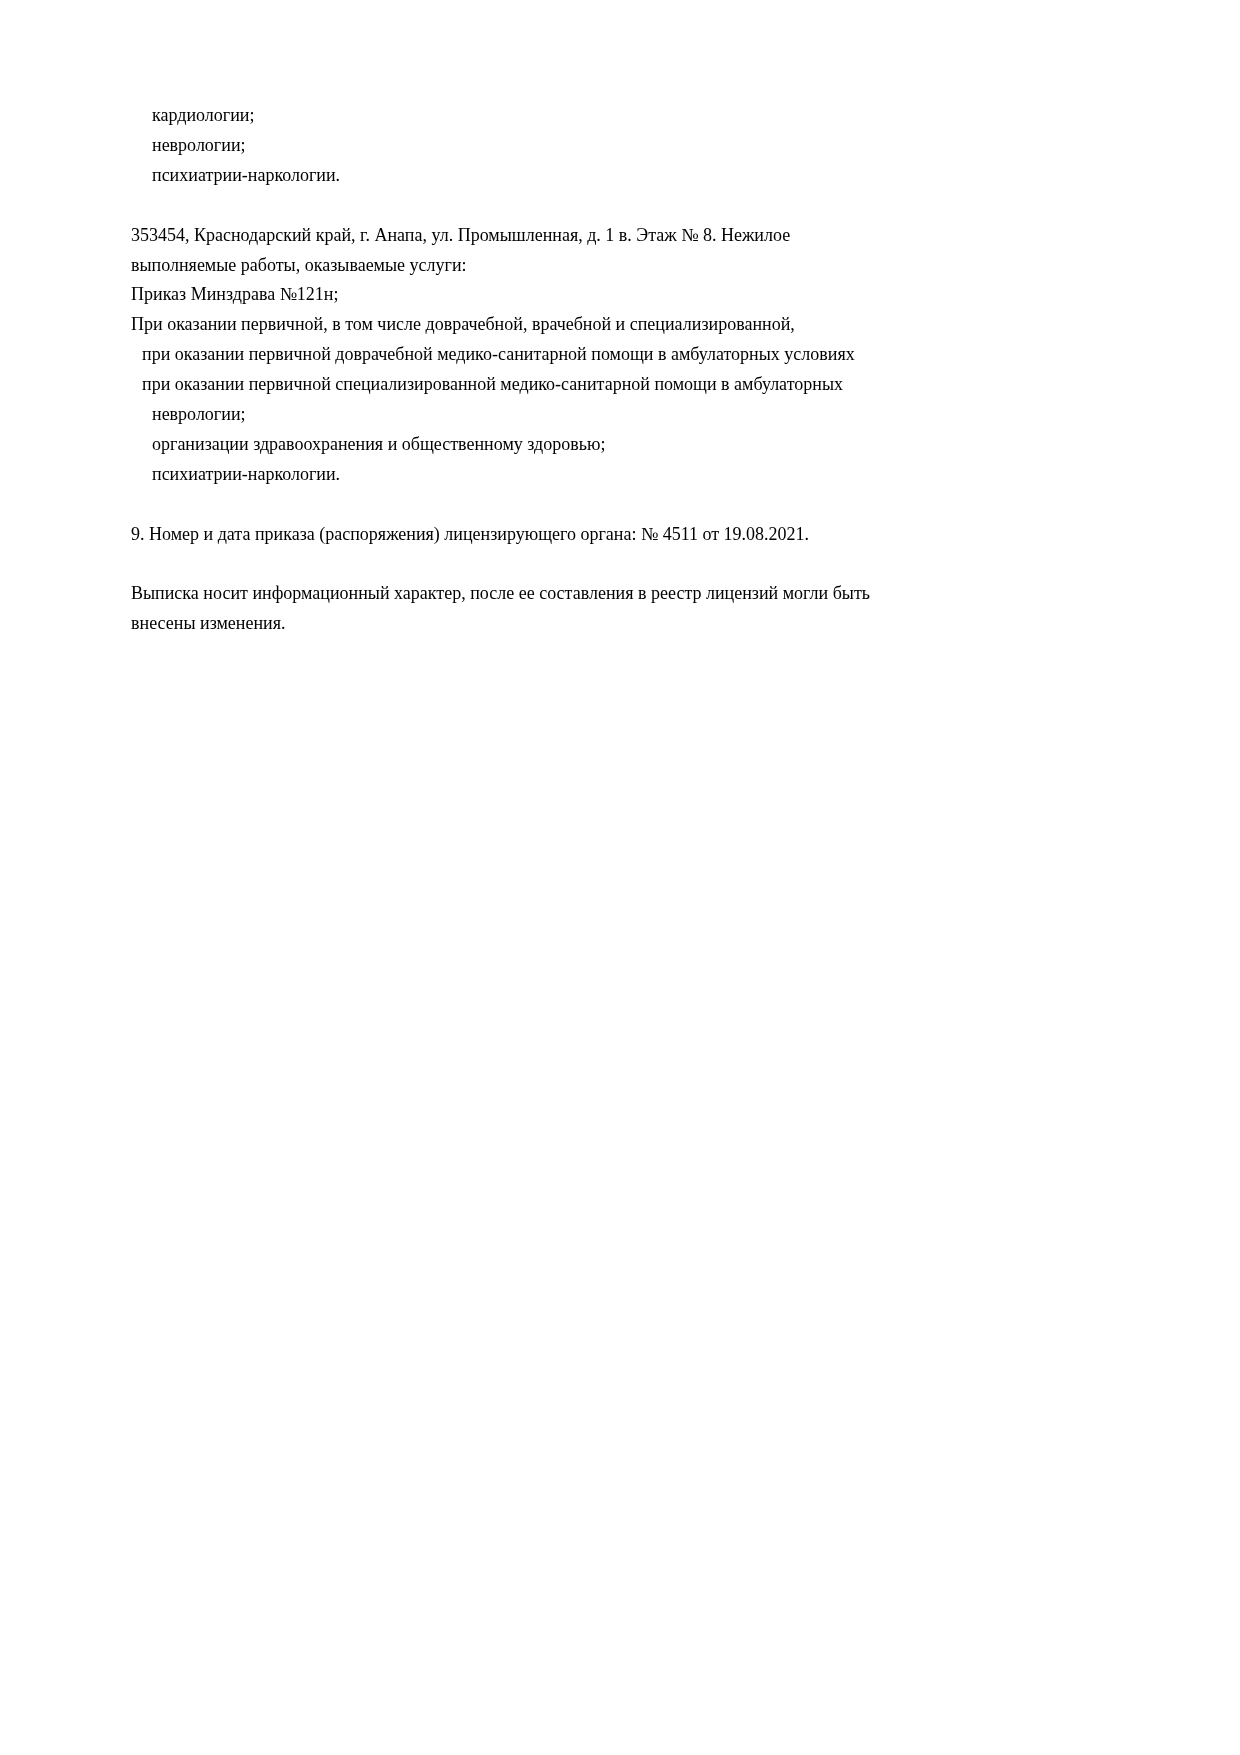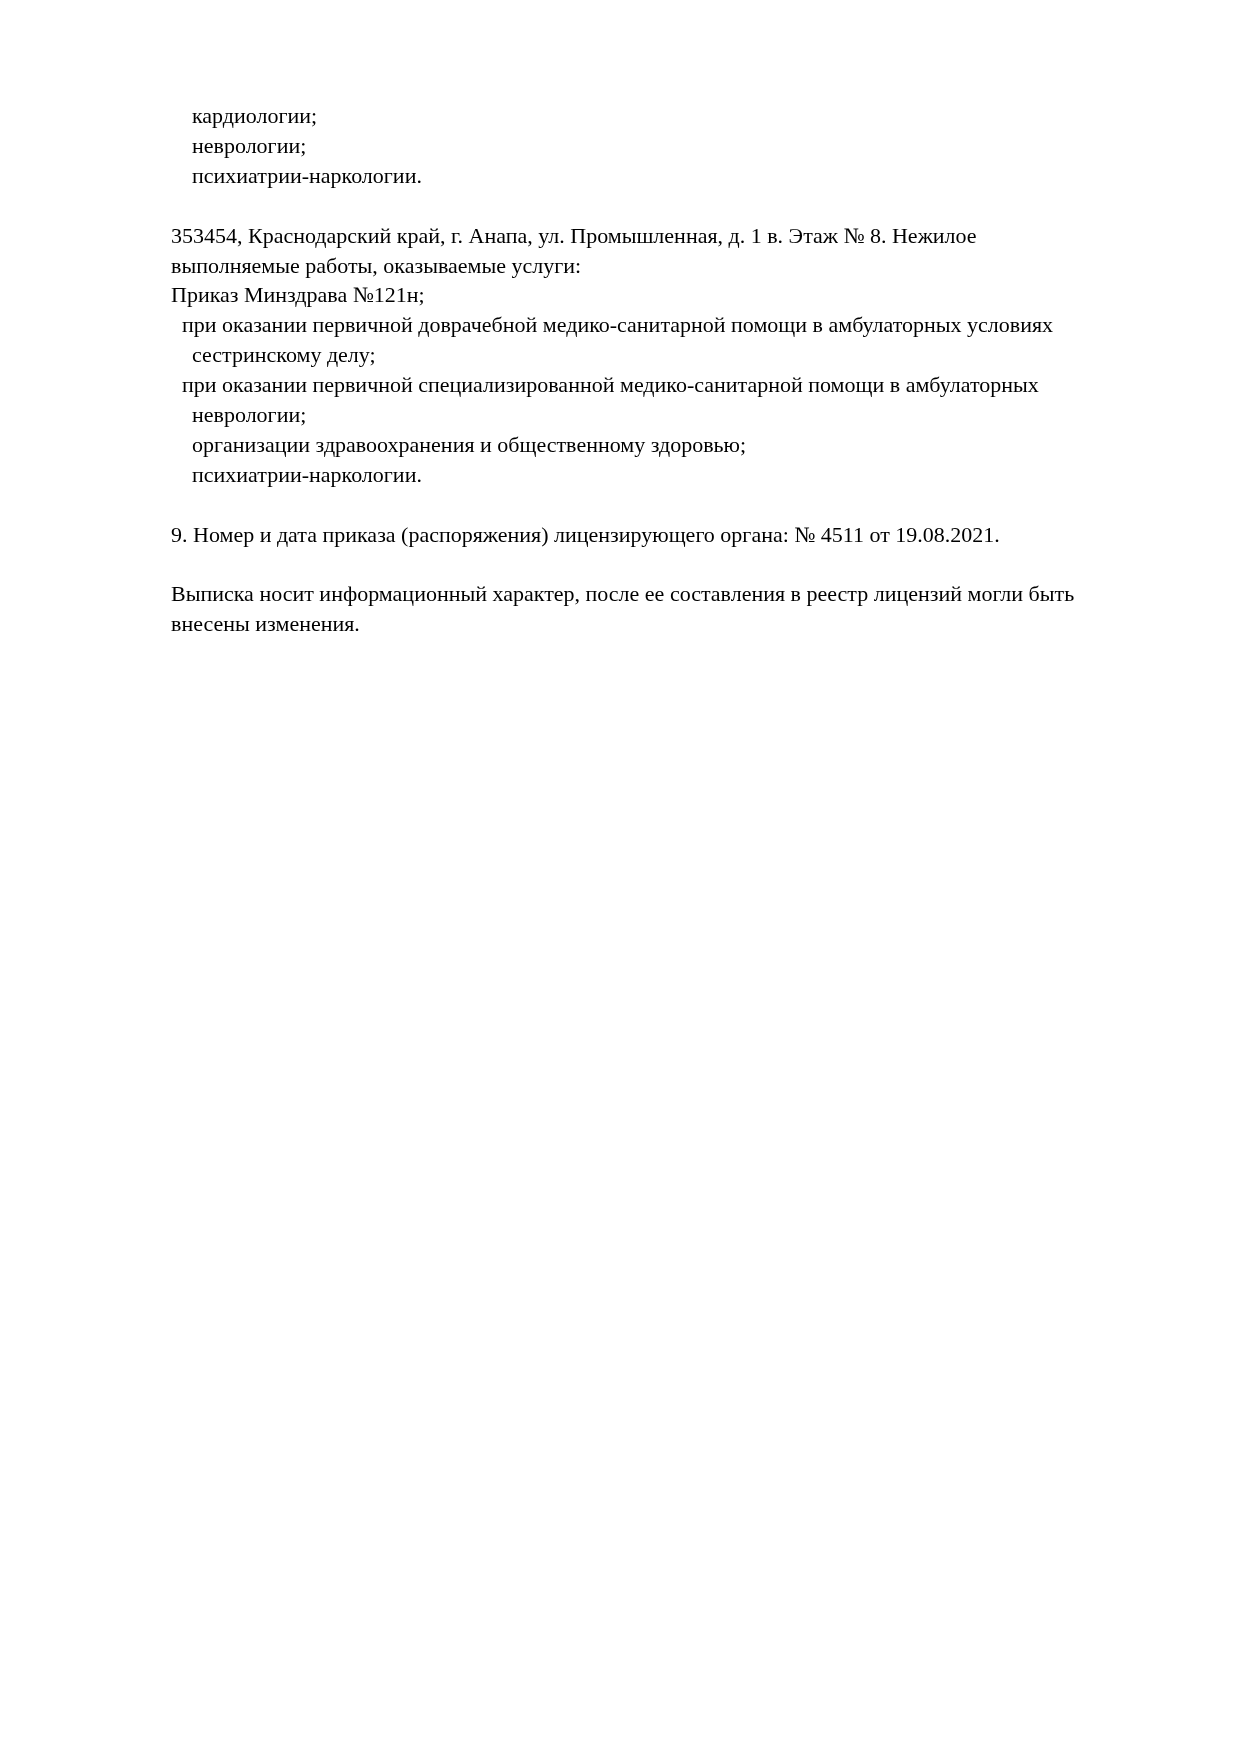--- a/index.html
+++ b/index.html
@@ -13,45 +13,44 @@
   .page {
     position: relative;
     width: 1240px;
     height: 1755px;
     background: #ffffff;
     color: #000000;
     overflow: hidden;
   }
   .content {
     padding: 101px 40px 0 131px;
-    font-size: 22px;
+    font-size: 18px;
     line-height: 29.9px;
-    margin-left: 40px;
   }
   .line {
     white-space: pre;
     min-height: 29.9px;
   }
   .ind-1 { padding-left: 11px; }
   .ind-2 { padding-left: 21px; }
 </style>
 </head>
 <body>
 
 <div class="page">
   <div class="content">
     <div class="line ind-2">кардиологии;</div>
     <div class="line ind-2">неврологии;</div>
     <div class="line ind-2">психиатрии-наркологии.</div>
     <div class="line"></div>
     <div class="line">353454, Краснодарский край, г. Анапа, ул. Промышленная, д. 1 в. Этаж № 8. Нежилое</div>
     <div class="line">выполняемые работы, оказываемые услуги:</div>
     <div class="line">Приказ Минздрава №121н;</div>
+    <div class="line">При оказании первичной, в том числе доврачебной, врачебной и специализированной,</div>
     <div class="line ind-1">при оказании первичной доврачебной медико-санитарной помощи в амбулаторных условиях</div>
-    <div class="line ind-2">сестринскому делу;</div>
     <div class="line ind-1">при оказании первичной специализированной медико-санитарной помощи в амбулаторных</div>
     <div class="line ind-2">неврологии;</div>
     <div class="line ind-2">организации здравоохранения и общественному здоровью;</div>
     <div class="line ind-2">психиатрии-наркологии.</div>
     <div class="line"></div>
     <div class="line">9. Номер и дата приказа (распоряжения) лицензирующего органа: № 4511 от 19.08.2021.</div>
     <div class="line"></div>
     <div class="line">Выписка носит информационный характер, после ее составления в реестр лицензий могли быть</div>
     <div class="line">внесены изменения.</div>
   </div>

